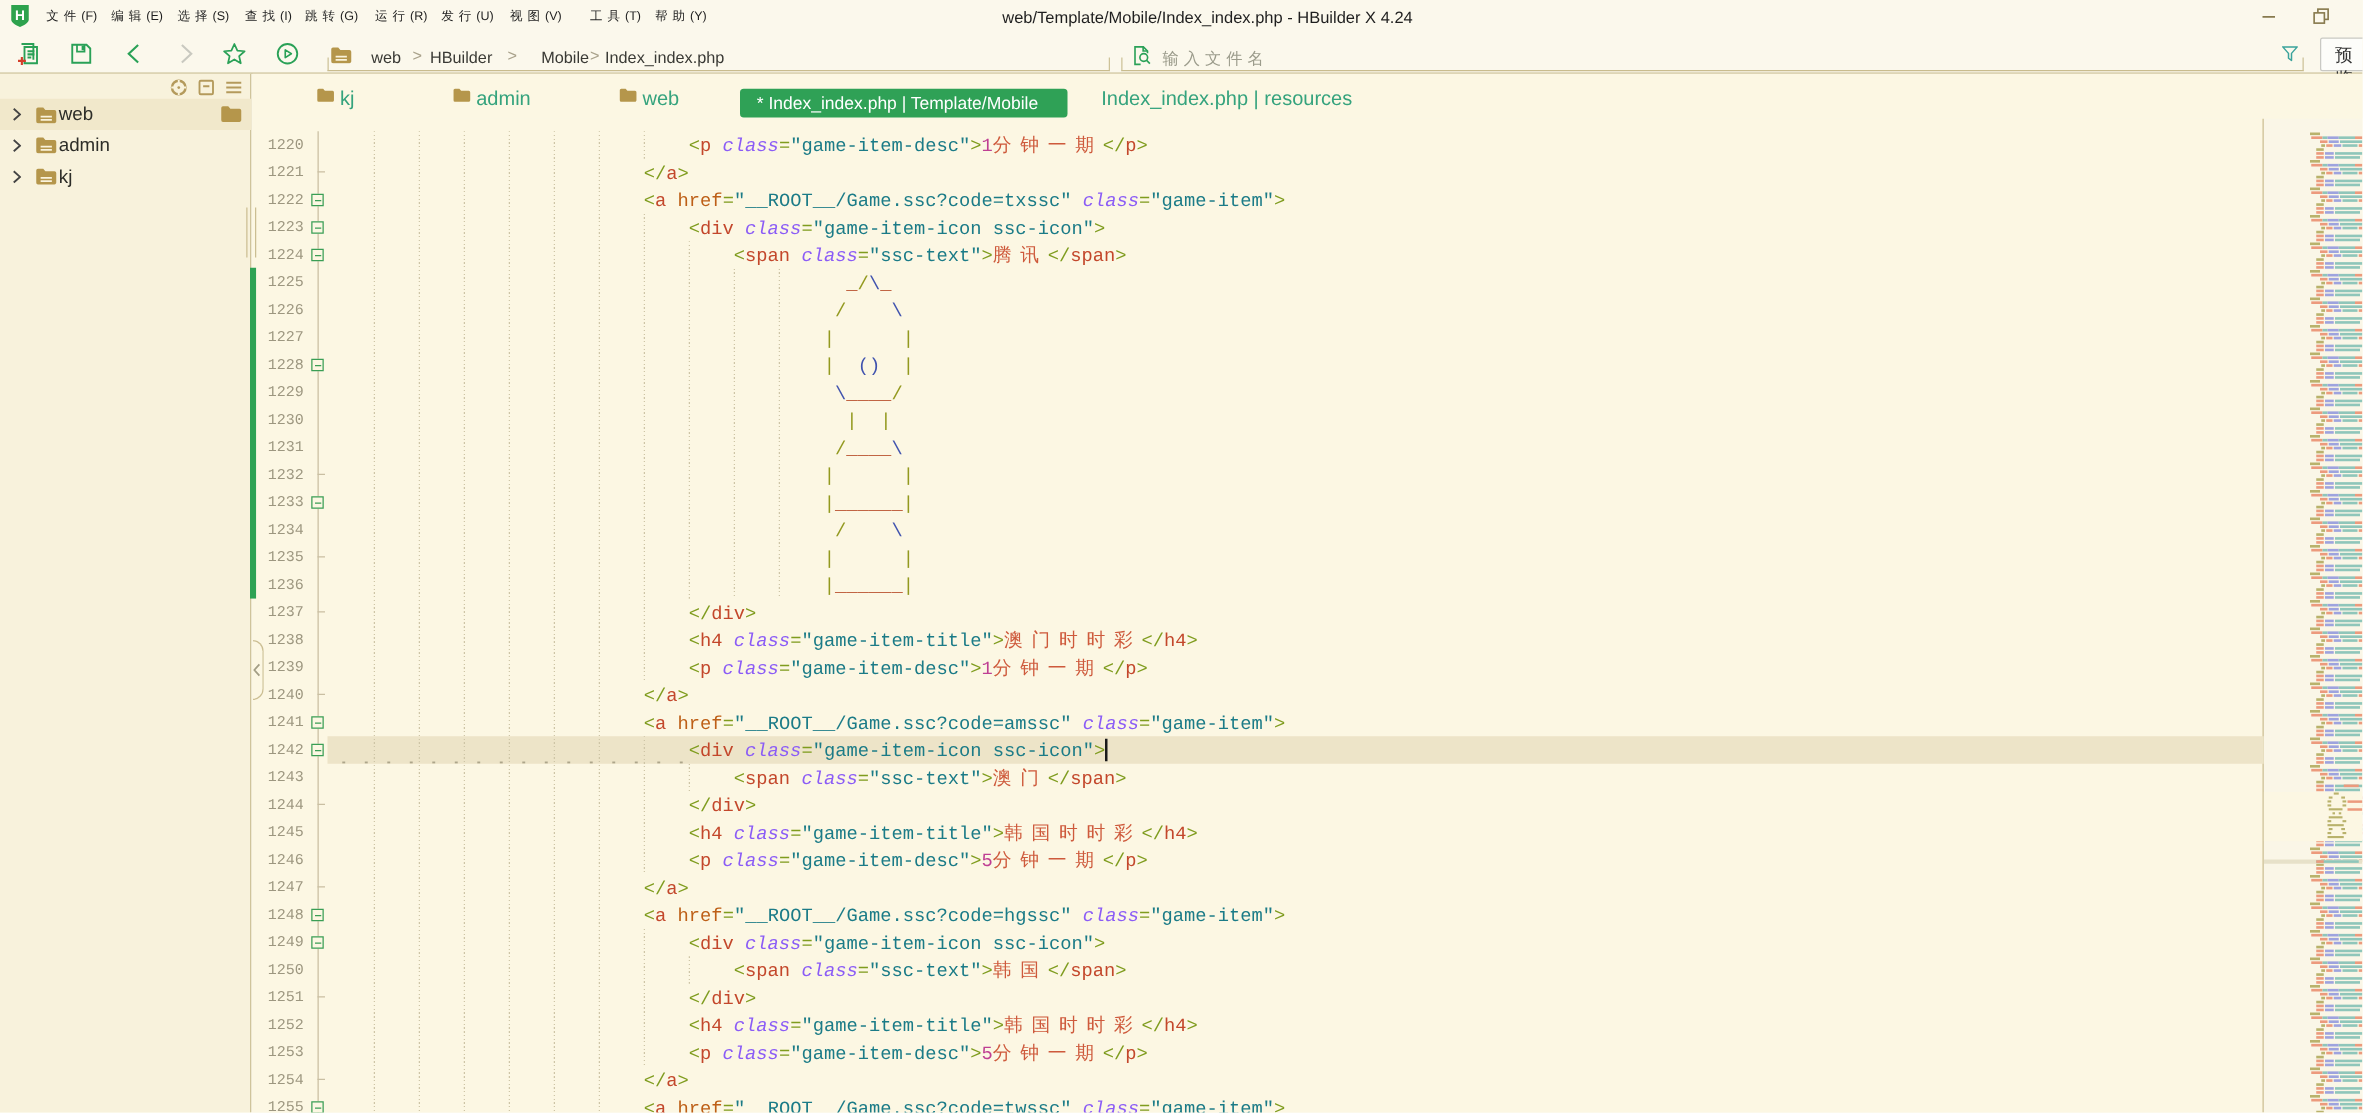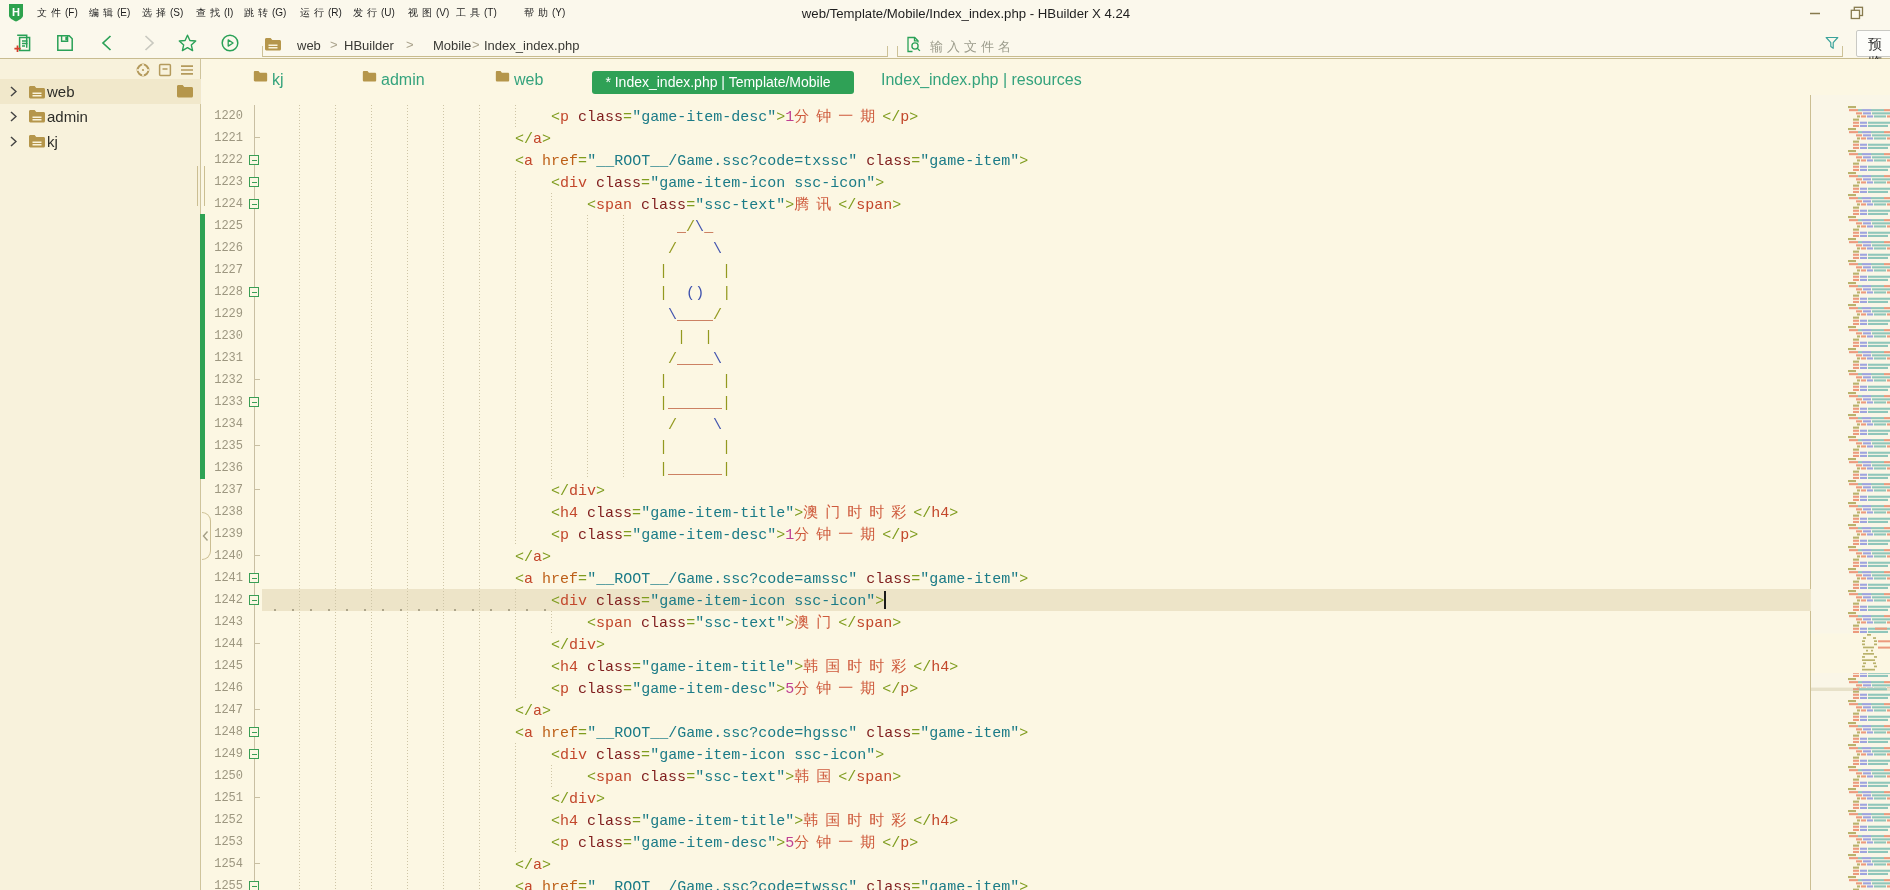--- a/index.html
+++ b/index.html
@@ -31,21 +31,21 @@
 .fbox{position:absolute;left:47px;width:10px;height:10px;border:1px solid #3a9e55;background:#fcf7e3}
 .fbox span{position:absolute;left:1.5px;top:3.5px;width:5px;height:1px;background:#3a9e55}
 .ftick{position:absolute;left:52px;width:6px;height:1px;background:#c9bfa2}
 .ig{position:absolute;width:1px;background-image:repeating-linear-gradient(to bottom,#cec5a6 0,#cec5a6 1px,transparent 1px,transparent 3px)}
 #curline{position:absolute;left:60px;top:494px;width:1549px;height:22px;background:#ede4c8}
 #cursor{position:absolute;left:682px;top:496px;width:2px;height:18px;background:#1a1a1a}
 #code{position:absolute;left:61px;top:12px;font-family:"Liberation Mono",monospace;font-size:15px;line-height:22px;white-space:pre;color:#333}
 #code .cj{font-family:"Liberation Sans",sans-serif;letter-spacing:7px;line-height:10px;display:inline-block;vertical-align:baseline}
 i{font-style:normal}
 .b{color:#7f9c1e}.t{color:#c3472b}.at{color:#bd5f17}.eq{color:#7f9c1e}
-.s{color:#1b7b87}.tx{color:#ce5a3c}.num{color:#bf3f93}.cl{color:#7f1d1d;}
+.s{color:#1b7b87}.tx{color:#ce5a3c}.num{color:#bf3f93}.cl{color:#8b5cf6;font-style:italic}
 .o{color:#93991f}.n{color:#4053ae}.r{color:#b84e2b}
 .dots{position:absolute;top:494px;left:61px;width:290px;height:22px;background-image:radial-gradient(circle,#ada58a .9px,transparent 1.1px);background-size:18px 22px;background-position:3px 10px}
 
 #split1,#split2{position:absolute;top:166px;width:1px;height:40px;background:#cbbe92;z-index:6}
 #handle{position:absolute;left:202px;top:512px;width:9px;height:48px;background:#fcf7e3;border:1px solid #cbbe92;border-left:none;border-radius:0 24px 24px 0;z-index:6}
 
 </style></head><body>
 <div id="app">
  <div id="titlebar">
   <svg style="position:absolute;left:8px;top:3px" width="16" height="19" viewBox="0 0 16 19">
@@ -53,21 +53,21 @@
         <text x="8" y="13" font-family="Liberation Sans" font-size="11" font-weight="bold" fill="#fff" text-anchor="middle">H</text>
       </svg>
   <span class="menu" style="left:37px"><span class="cj">文件</span>(F)</span>
   <span class="menu" style="left:89px"><span class="cj">编辑</span>(E)</span>
   <span class="menu" style="left:142px"><span class="cj">选择</span>(S)</span>
   <span class="menu" style="left:196px"><span class="cj">查找</span>(I)</span>
   <span class="menu" style="left:244px"><span class="cj">跳转</span>(G)</span>
   <span class="menu" style="left:300px"><span class="cj">运行</span>(R)</span>
   <span class="menu" style="left:353px"><span class="cj">发行</span>(U)</span>
   <span class="menu" style="left:408px"><span class="cj">视图</span>(V)</span>
-  <span class="menu" style="left:456px"><span class="cj">工具</span>(T)</span>
+  <span class="menu" style="left:472px"><span class="cj">工具</span>(T)</span>
   <span class="menu" style="left:524px"><span class="cj">帮助</span>(Y)</span>
   <span id="wtitle">web/Template/Mobile/Index_index.php - HBuilder X 4.24</span>
   <svg style="position:absolute;left:1808px;top:6px" width="14" height="16" viewBox="0 0 14 16">
         <path d="M2 7.5h10" stroke="#877a4e" stroke-width="1.5"></path>
       </svg>
   <svg style="position:absolute;left:1850px;top:6px" width="14" height="14" viewBox="0 0 14 14" fill="none">
         <rect x="4.3" y="1.3" width="8.2" height="8.2" stroke="#877a4e" stroke-width="1.3"></rect>
         <rect x="1.3" y="4.3" width="8.2" height="8.2" fill="#fbf8ec" stroke="#877a4e" stroke-width="1.3"></rect>
       </svg>
  </div>

